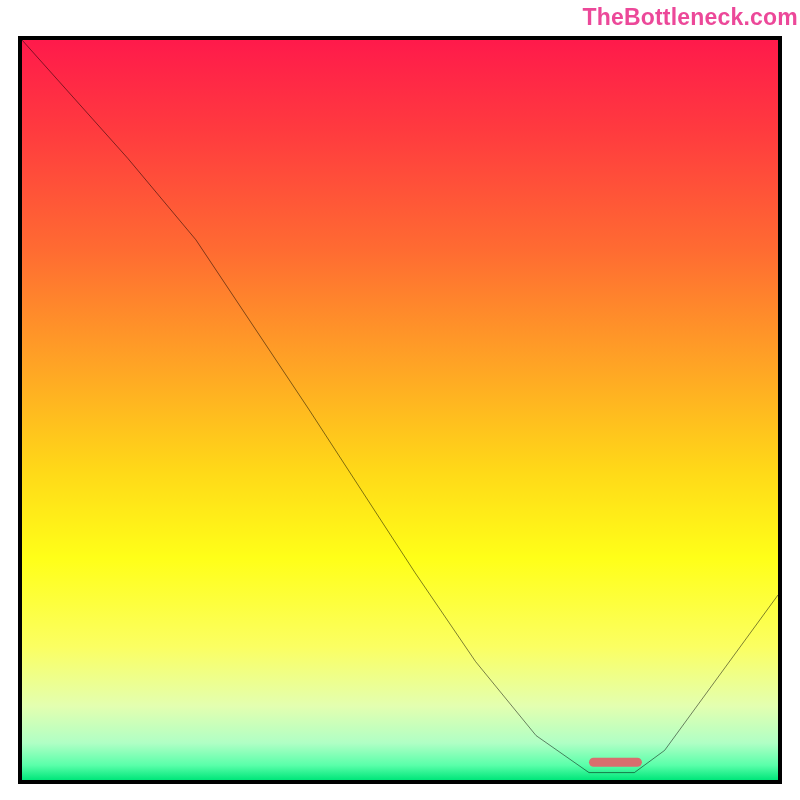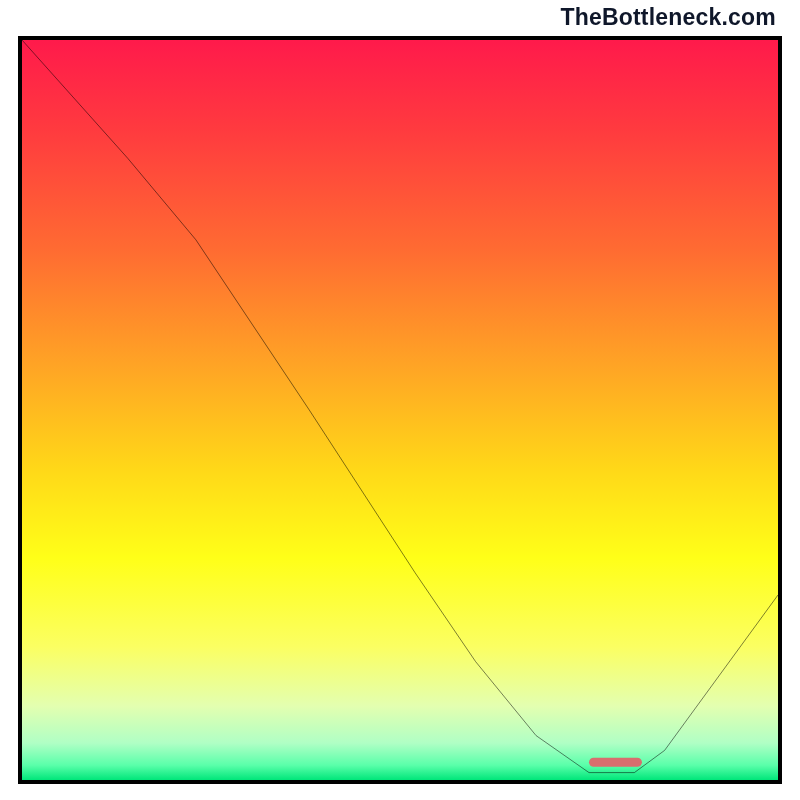--- a/index.html
+++ b/index.html
@@ -7,25 +7,25 @@
     padding: 0;
     background: #ffffff;
     width: 800px;
     height: 800px;
     overflow: hidden;
     position: relative;
   }
   .attrib {
     position: absolute;
     top: 4px;
-    right: 24px;
+    right: 2px;
     font-family: Arial, Helvetica, sans-serif;
     font-size: 23px;
     font-weight: bold;
-    color: #0f172a;
+    color: #ec4899;
     letter-spacing: 0.2px;
   }
   .plot-frame {
     position: absolute;
     left: 18px;
     top: 36px;
     width: 764px;
     height: 748px;
     border: 4px solid #000;
     box-sizing: border-box;

